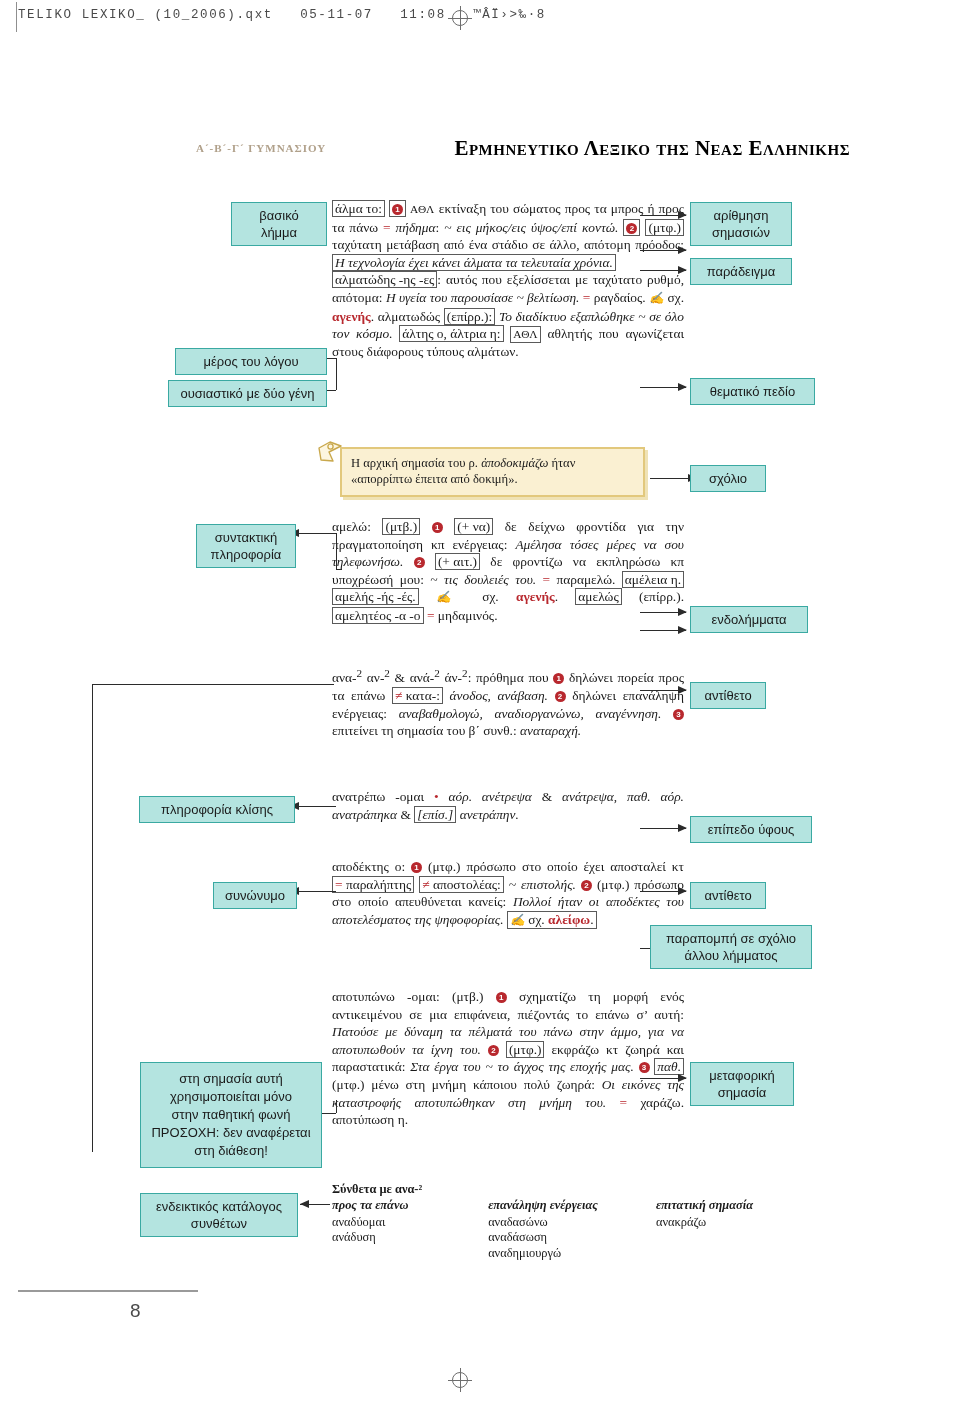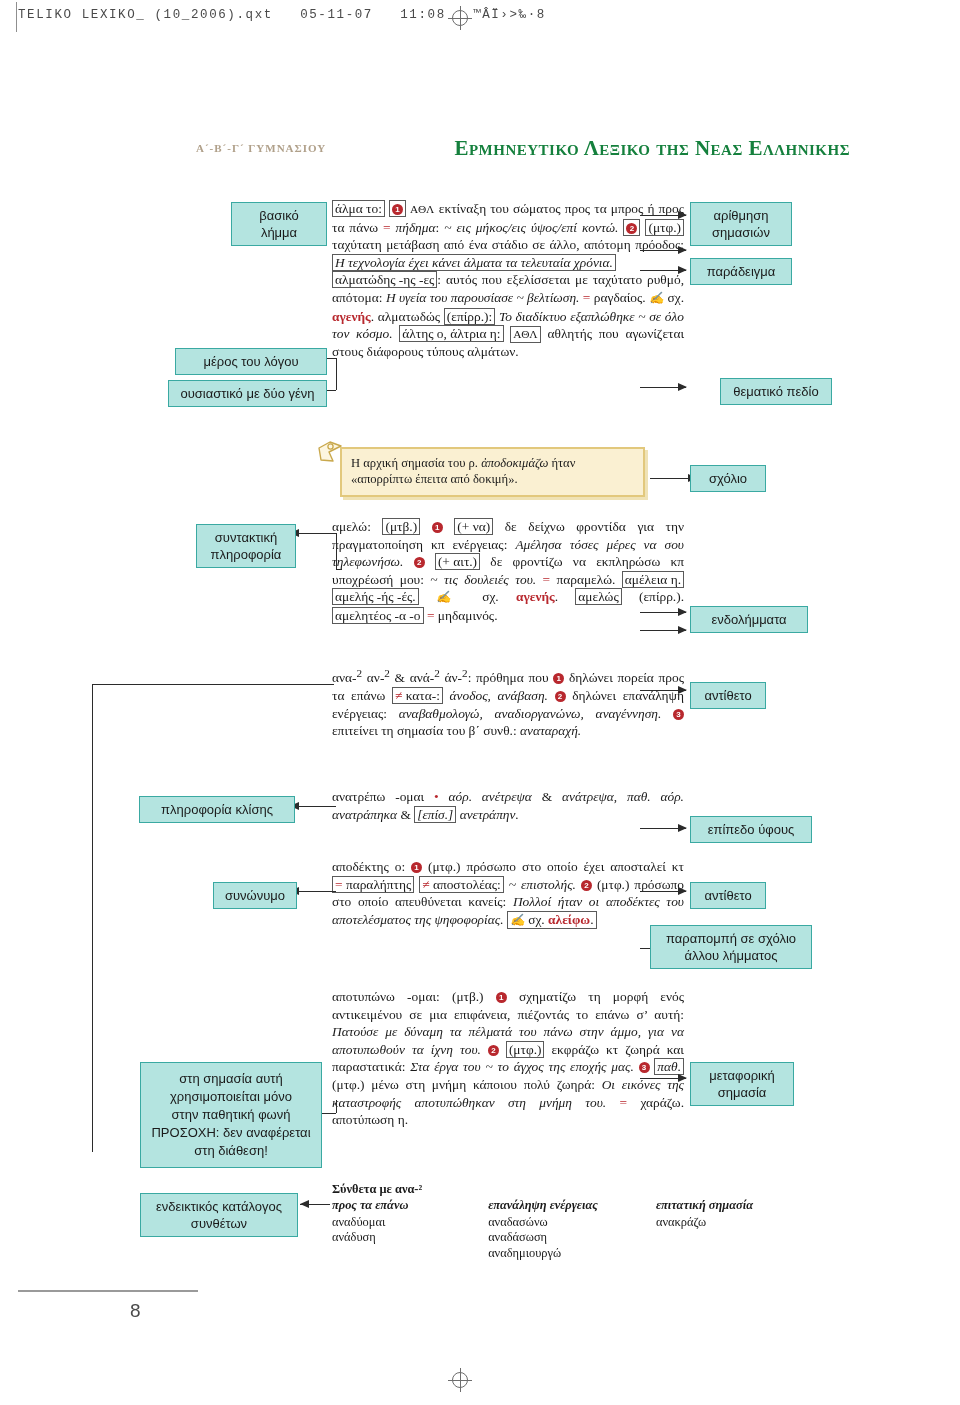--- a/index.html
+++ b/index.html
@@ -41,21 +41,21 @@
   #grade-line {
     position:absolute; left:196px; top:142px;
     font-family:"Liberation Serif", serif;
     font-weight:bold; font-size:11px; letter-spacing:1px;
     color:#b0a08a;
     font-variant: small-caps;
   }
   #book-title {
     position:absolute; right:110px; top:136px;
     font-family:"Liberation Serif", serif;
-    font-weight:bold; font-size:21px; color:#15803d;
+    font-weight:bold; font-size:21px; color:#000000;
     letter-spacing:0.5px;
     font-variant: small-caps;
     white-space:nowrap;
   }
 
   
   .entry {
     position:absolute;
     left:332px; width:352px;
     font-family:"Liberation Serif", serif;
@@ -209,21 +209,21 @@
 <div class="label" style="left:168px; top:380px; width:159px;">
   <span>ουσιαστικό με δύο γένη</span>
 </div>
 <div class="label" style="left:690px; top:202px; width:102px;">
   <span style="white-space:pre-line">αρίθμηση
 σημασιών</span>
 </div>
 <div class="label" style="left:690px; top:258px; width:102px;">
   <span>παράδειγμα</span>
 </div>
-<div class="label" style="left:720px; top:378px; width:112px;">
+<div class="label" style="left:690px; top:378px; width:125px;">
   <span>θεματικό πεδίο</span>
 </div>
 
 <div id="clip">
   <svg width="34" height="26" viewBox="0 0 34 26">
     <path d="M4 20 L2 8 L13 2 L24 6 L12 12 L16 21 Z" fill="#fdf6e0" stroke="#c9a84c" stroke-width="1.4" stroke-linejoin="round"></path>
     <circle cx="13.5" cy="6.5" r="2.6" fill="none" stroke="#c9a84c" stroke-width="1.3"></circle>
   </svg>
 </div>
 <div id="note">

